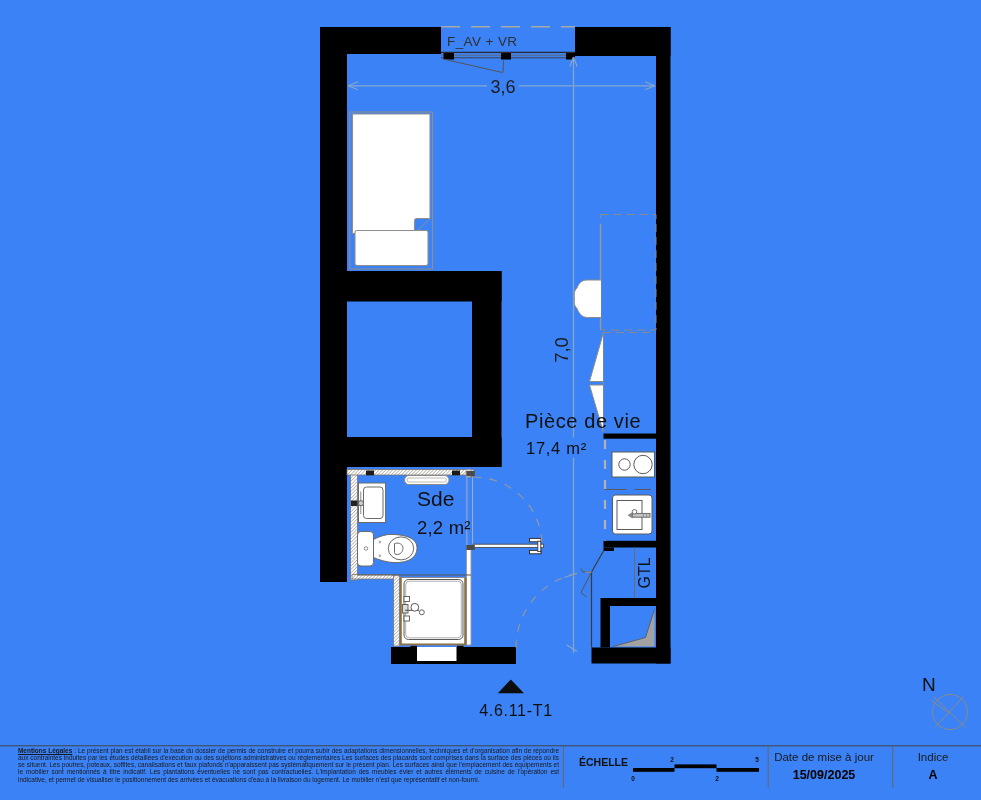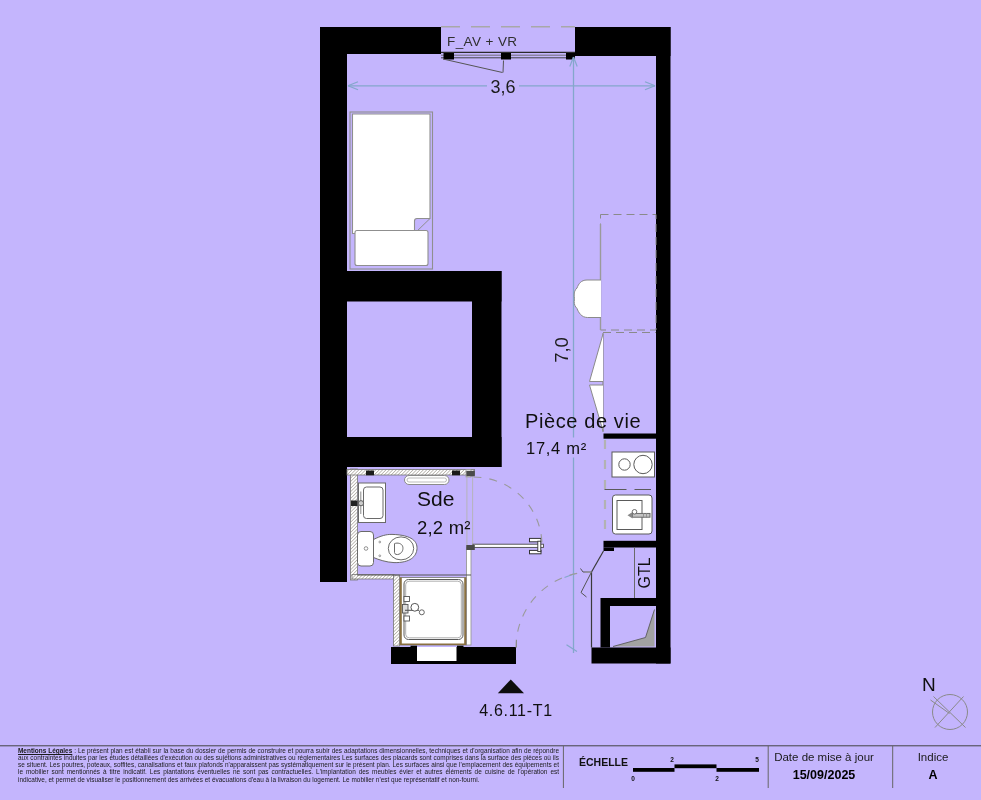--- a/index.html
+++ b/index.html
@@ -1,16 +1,16 @@
 <!DOCTYPE html>
 <html><head>
 <meta charset="utf-8">
 <style>
   html,body{margin:0;padding:0;background:#fff;}
-  #page{position:relative;width:981px;height:800px;font-family:"Liberation Sans",sans-serif;overflow:hidden;background:#c4b5fd;}
+  #page{position:relative;width:981px;height:800px;font-family:"Liberation Sans",sans-serif;overflow:hidden;background:#3b82f6;}
   #plansvg{position:absolute;left:0;top:0;}
   .legal{position:absolute;left:18px;top:747px;width:541px;font-size:6.45px;line-height:7.15px;color:#1a1a1a;text-align:justify;letter-spacing:0.01px;}
   .legal b{text-decoration:underline;}
 </style>
 </head>
 <body>
 <div id="page">
 <svg id="plansvg" width="981" height="800" viewBox="0 0 981 800">
 <defs>
 <pattern id="hatch" width="2.4" height="2.4" patternUnits="userSpaceOnUse" patternTransform="rotate(45)">

